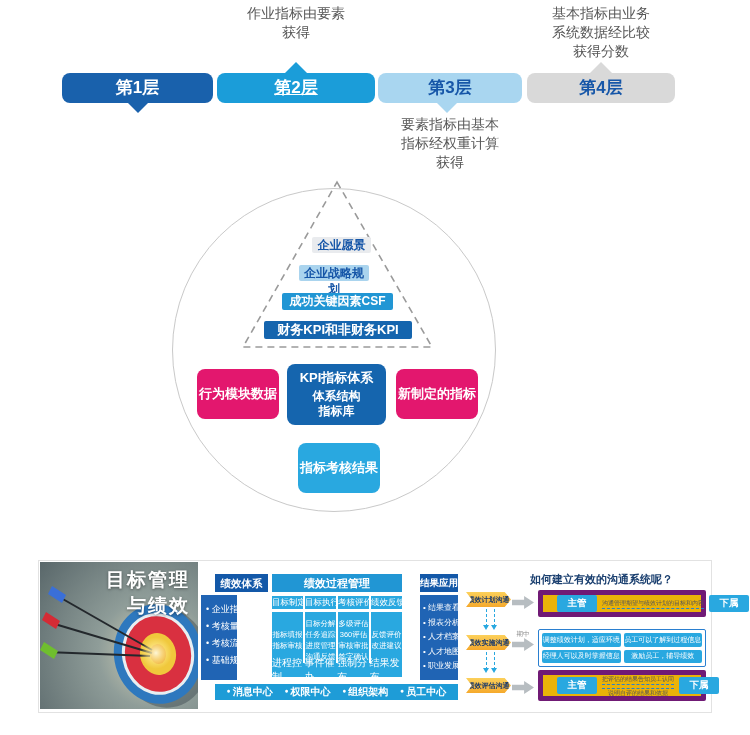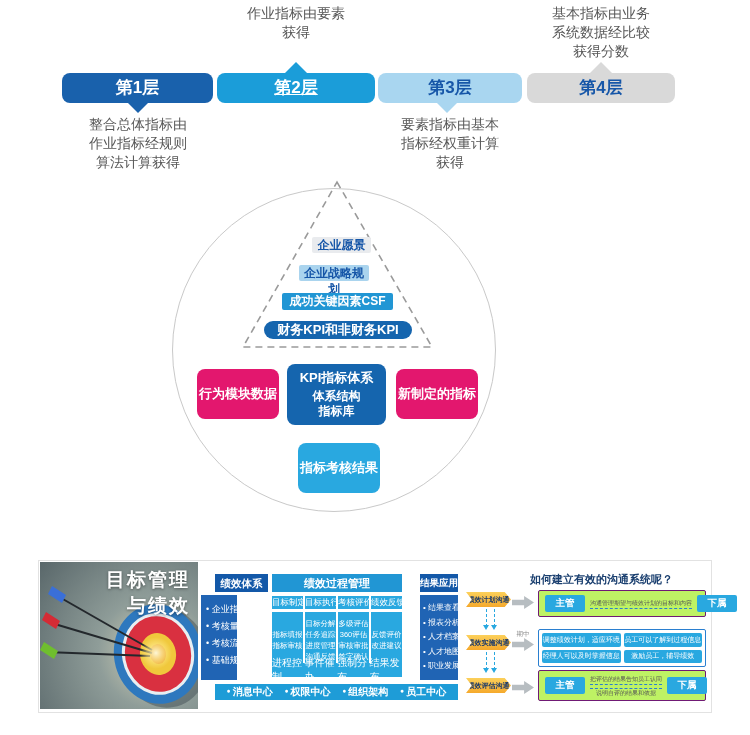--- a/index.html
+++ b/index.html
@@ -19,21 +19,21 @@
   .ptr-up{top:62px;border-bottom:11px solid #1b9dd9;}
 
   
   .big-circle{position:absolute;left:172px;top:188px;width:322px;height:322px;
               border:1px solid #c9c9c9;border-radius:50%;}
   .pyr-svg{position:absolute;left:172px;top:175px;}
   .pyr-bar{position:absolute;text-align:center;font-weight:bold;border-radius:2px;}
   .pl1{left:312px;top:237px;width:59px;height:16px;font-size:12px;line-height:16px;background:#e9ebee;color:#1656a8;}
   .pl2{left:299px;top:265px;width:70px;height:16px;font-size:12px;line-height:16px;background:#aad4ee;color:#1656a8;}
   .pl3{left:282px;top:293px;width:111px;height:17px;font-size:12px;line-height:17px;background:#2196d4;color:#fff;}
-  .pl4{left:264px;top:321px;width:148px;height:18px;font-size:13px;line-height:18px;background:#1565ae;color:#fff;border-radius:9px;}
+  .pl4{left:264px;top:321px;width:148px;height:18px;font-size:13px;line-height:18px;background:#1565ae;color:#fff;}
 
   .kbox{position:absolute;border-radius:8px;color:#fff;display:flex;flex-direction:column;
         align-items:center;justify-content:center;text-align:center;font-weight:600;}
   .kb-left{left:197px;top:369px;width:82px;height:50px;background:#e3176e;font-size:13px;}
   .kb-center{left:287px;top:364px;width:99px;height:61px;background:#1565ae;font-size:12px;line-height:15px;}
   .kb-center .l1{font-size:13px;margin-bottom:4px;}
   .kb-right{left:396px;top:369px;width:82px;height:50px;background:#e3176e;font-size:13px;}
   .kb-bottom{left:298px;top:443px;width:82px;height:50px;background:#29a8e0;font-size:13px;}
 
   
@@ -65,22 +65,22 @@
   .stage{position:absolute;left:466px;width:45px;height:15px;color:#1a3a6b;font-weight:bold;font-size:7px;
          display:flex;align-items:center;justify-content:center;
          background:linear-gradient(180deg,#fcd05a,#f5a92c);
          clip-path:polygon(0% 0%,86% 0%,100% 50%,86% 100%,0% 100%,13% 50%);}
   .ddash{position:absolute;left:482px;width:18px;height:24px;}
   .dl{position:absolute;top:0;bottom:6px;width:0;border-left:1px dashed #29a8e0;}
   .dt{position:absolute;bottom:0;width:0;height:0;border:3px solid transparent;border-top:5px solid #29a8e0;}
   .garrow{position:absolute;left:512px;width:22px;height:13px;background:#b7bdc1;
           clip-path:polygon(0 28%,55% 28%,55% 0,100% 50%,55% 100%,55% 72%,0 72%);}
   .comm-title{position:absolute;left:530px;top:572px;font-size:11px;font-weight:bold;color:#1a3f6f;}
-  .crow{position:absolute;left:538px;width:168px;border:1px solid #701a75;border-radius:2px;box-sizing:border-box;
-        background:#bef264;display:flex;align-items:center;padding:0 6px;}
+  .crow{position:absolute;left:538px;width:168px;border:5px solid #701a75;border-radius:2px;box-sizing:border-box;
+        background:#eab308;display:flex;align-items:center;padding:0 14px;}
   .cbtn{width:40px;height:17px;background:#29a8e0;color:#fff;font-size:9.5px;font-weight:bold;border-radius:2px;
         display:flex;align-items:center;justify-content:center;flex:none;}
   .conn{flex:1;margin:0 5px;position:relative;}
   .conn-note{font-size:6px;line-height:8px;color:#555;text-align:center;white-space:nowrap;overflow:hidden;}
   .conn-line{border-top:1px dashed #2a7fd0;position:relative;margin-top:1px;}
   .conn-line .ar{position:absolute;top:-3px;width:0;height:0;border:2.5px solid transparent;}
   .ar-r{right:-2px;border-left:4px solid #2a7fd0;}
   .ar-l{left:-2px;border-right:4px solid #2a7fd0;}
   .chipgrid{position:absolute;left:538px;top:629px;width:168px;height:38px;border:1px solid #2a7fd0;border-radius:2px;
             box-sizing:border-box;display:grid;grid-template-columns:1fr 1fr;gap:3px;padding:3px;background:#fff;}
@@ -106,25 +106,20 @@
   <div class="layer-banner b1">第1层</div>
   <div class="layer-banner b2">第2层</div>
   <div class="layer-banner b3">第3层</div>
   <div class="layer-banner b4">第4层</div>
 
   <div class="ptr ptr-down" style="left:127px;border-top-color:#1961ac;"></div>
   <div class="ptr ptr-up" style="left:285px;border-bottom-color:#1b9dd9;"></div>
   <div class="ptr ptr-down" style="left:436px;border-top-color:#a9d6f0;"></div>
   <div class="ptr ptr-up" style="left:590px;border-bottom-color:#d9d9d9;"></div>
 
-  <div class="t-callout" style="left:64px;top:115px;width:148px;">
-    <div>整合总体指标由</div>
-    <div>作业指标经规则</div>
-    <div>算法计算获得</div>
-  </div>
   <div class="t-callout" style="left:376px;top:115px;width:148px;">
     <div>要素指标由基本</div>
     <div>指标经权重计算</div>
     <div>获得</div>
   </div>
 
   <div class="big-circle"></div>
   <svg class="pyr-svg" width="322" height="180" viewBox="0 0 322 180">
     <polygon points="165,7 260,172 71,172" fill="none" stroke="#9a9a9a" stroke-width="1.6" stroke-dasharray="7 5"></polygon>
   </svg>

